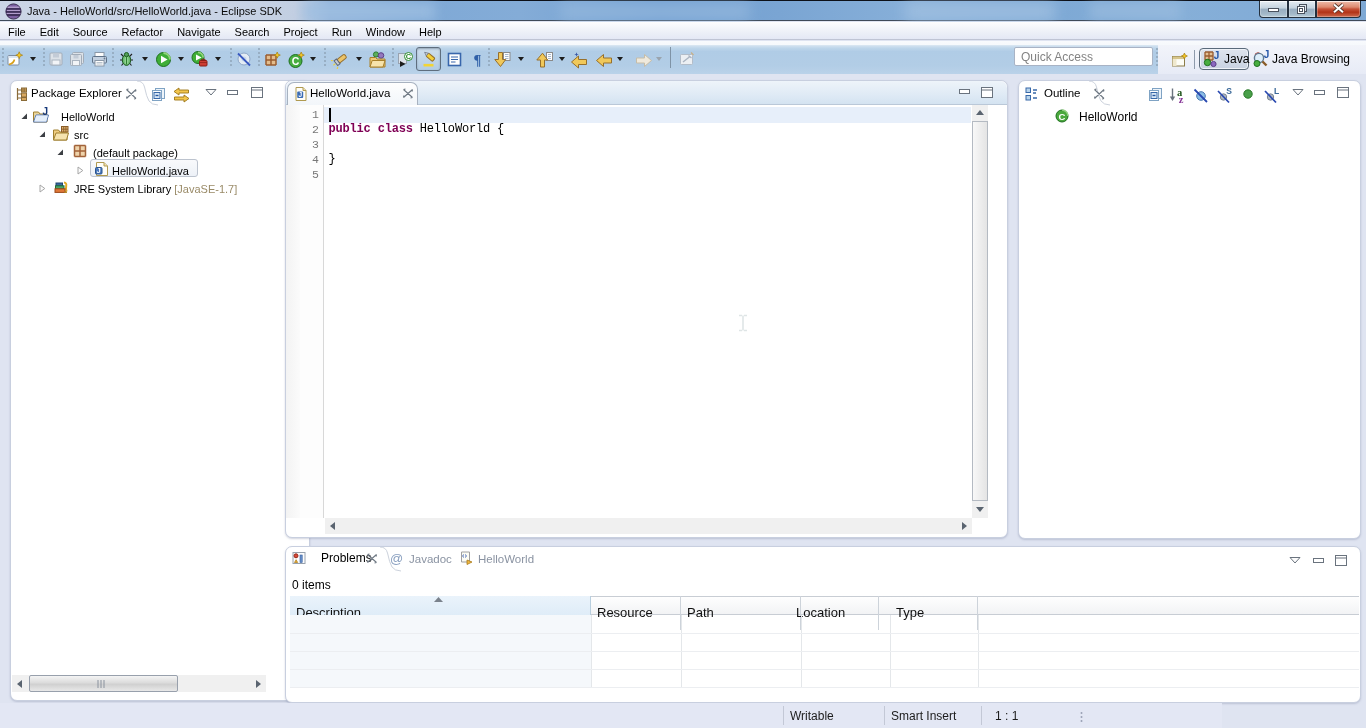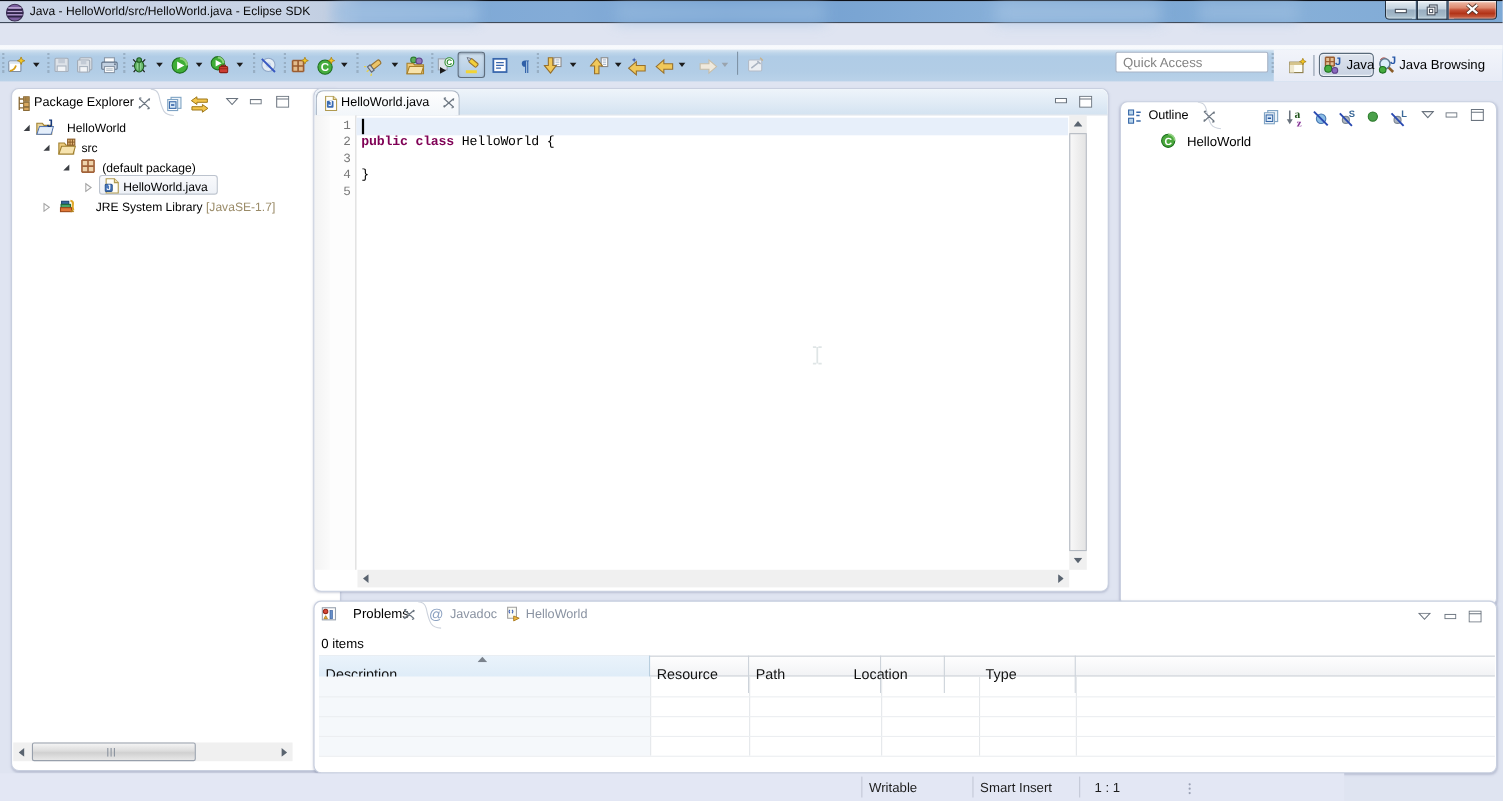--- a/index.html
+++ b/index.html
@@ -37,21 +37,21 @@
 .tdrop.dis{border-top-color:#9aa4ae}
 #qa{position:absolute;left:1014px;top:47px;width:139px;height:19px;background:#fff;border:1px solid #a8b3c5;border-radius:2px;font-size:12px;color:#838383;padding:2px 0 0 6px}
 
 #persp-java{position:absolute;left:1199px;top:48px;width:50px;height:22px;border:1px solid #5a6a7a;border-radius:4px;background:linear-gradient(#dee4ee,#c8d2e2);box-shadow:inset 0 0 0 1px #eef2f8}
 #persp-java span{position:absolute;left:24px;top:3px;font-size:12px;color:#000}
 #persp-browse-label{position:absolute;left:1272px;top:52px;font-size:12px;color:#000}
 
 .panel{position:absolute;background:#fff;border:1px solid #c8cfdf;border-radius:7px;box-shadow:0 1px 2px rgba(120,130,160,.35)}
 #pe{left:10px;top:80px;width:300px;height:621px}
 #editor{left:285px;top:80px;width:723px;height:458px}
-#outline{left:1018px;top:92px;width:343px;height:459px}
+#outline{left:1018px;top:80px;width:343px;height:459px}
 #problems{left:285px;top:546px;width:1076px;height:157px}
 
 .vtab-label{font-size:11.5px;color:#000}
 .vico{position:absolute}
 
 #ed-tabbar{position:absolute;left:0;top:0;width:721px;height:24px;border-radius:7px 7px 0 0;
  background:linear-gradient(#eef4fa,#dfeaf5 60%,#d4e3f1);border-bottom:1px solid #bac8d8}
 #ed-tab{position:absolute;left:1px;top:1px;width:131px;height:23px;background:linear-gradient(#fefefe,#f2f6fa);border:1px solid #a8b2c0;border-bottom:none;border-radius:7px 7px 0 0}
 .mono{font-family:"Liberation Mono",monospace}
 
@@ -86,20 +86,32 @@
           <rect x="10.5" y="3.5" width="7" height="7" fill="#dfe7ee" stroke="#4a525e" stroke-width="1"></rect>
           <rect x="8.5" y="5.5" width="7" height="7" fill="#fff" stroke="#4a525e" stroke-width="1"></rect>
           <rect x="10.5" y="7.5" width="3" height="3" fill="#fff" stroke="#4a525e" stroke-width="1"></rect>
         </svg></div>
  <div class="winbtn" id="btn-close"><svg width="43" height="16" viewBox="0 0 43 16">
           <path d="M17 3.4 l9 7.8 M26 3.4 l-9 7.8" stroke="#55352a" stroke-width="3.6" fill="none"></path>
           <path d="M17 3.4 l9 7.8 M26 3.4 l-9 7.8" stroke="#fdfdfd" stroke-width="2" fill="none"></path>
         </svg></div>
 </div>
 
+<div id="menubar">
+ <span>File</span>
+      <span>Edit</span>
+      <span>Source</span>
+      <span>Refactor</span>
+      <span>Navigate</span>
+      <span>Search</span>
+      <span>Project</span>
+      <span>Run</span>
+      <span>Window</span>
+      <span>Help</span>
+</div>
 
 <div id="toolbar">
  <div class="litezone"></div>
 </div>
 <div class="tsep" style="left:2px;top:48px"></div>
 <svg class="ticon" style="left:7px" width="17" height="17" viewBox="0 0 17 17">
  <rect x="1" y="4.5" width="11" height="9.5" rx="1" fill="#fff" stroke="#7d8ca1"></rect>
  <rect x="1.5" y="5" width="10" height="2" fill="#dce6f2"></rect>
  <path d="M2 13.5 Q6.5 12.5 7.5 8.5" fill="none" stroke="#d8a018" stroke-width="1.6"></path>
  <path d="M12.2 0.8 l1 2.4 2.4 1 -2.4 1 -1 2.4 -1 -2.4 -2.4 -1 2.4 -1 z" fill="#f5c823" stroke="#a57d14" stroke-width=".7"></path>
@@ -340,21 +352,21 @@
  <svg class="vico" style="left:28px;top:103px" width="7" height="9" viewBox="0 0 7 9">
         <path d="M1 1 v7 L5.8 4.5 z" fill="#fdfdfd" stroke="#a6a6a6"></path>
       </svg>
  <svg class="vico" style="left:42px;top:98px" width="17" height="17" viewBox="0 0 17 17">
   <path d="M11 3.5 q2.8 .3 2.2 3.2 q-.6 2.8 .4 5.8" fill="none" stroke="#e0a828" stroke-width="2"></path>
   <rect x="3" y="4" width="6.5" height="2.8" fill="#3868a0" stroke="#1e4470"></rect>
   <rect x="2.5" y="6.8" width="8.5" height="3" fill="#4aa468" stroke="#1e6c38"></rect>
   <rect x="2" y="9.8" width="10" height="3.6" fill="#e07838" stroke="#9c4818"></rect>
   <path d="M12 12.2 q1.8 .6 2 1.2 h-3" fill="#e0a828" stroke="#a87818" stroke-width=".8"></path>
  </svg>
- <div class="abs" style="left:76px;top:102px;font-size:11px">JRE System Library <span style="color:#9a8b68">[JavaSE-1.7]</span></div>
+ <div class="abs" style="left:63px;top:102px;font-size:11px">JRE System Library <span style="color:#9a8b68">[JavaSE-1.7]</span></div>
 
  <div class="abs" style="left:1px;top:594px;width:254px;height:17px;background:#f0f0f0">
   <svg class="abs" style="left:5px;top:5px" width="6" height="8" viewBox="0 0 6 8">
           <path d="M5 0 v8 L0 4 z" fill="#5a6470"></path>
         </svg>
   <svg class="abs" style="right:5px;top:5px" width="6" height="8" viewBox="0 0 6 8">
           <path d="M1 0 v8 L6 4 z" fill="#5a6470"></path>
         </svg>
   <div class="abs" style="left:17px;top:0px;width:149px;height:17px;border:1px solid #98a0ac;border-radius:2px;background:linear-gradient(#f4f4f4,#dcdcdc 45%,#d0d0d0 55%,#e8e8e8)"></div>
   <svg class="abs" style="left:85px;top:5px" width="9" height="8" viewBox="0 0 9 8">
@@ -509,21 +521,21 @@
       </svg>
  <div class="abs" style="left:6px;top:31px;font-size:12px;color:#000">0 items</div>
 
  <div class="abs" style="left:4px;top:49px;width:1069px;height:19px;background:linear-gradient(#fefefe,#f2f3f5);border-top:1px solid #c8cdd4;border-bottom:1px solid #c8cdd4"></div>
  <div class="hdrcell" style="left:4px;width:301px;background:linear-gradient(#eaf3fb,#d6e7f5);border-right:1px solid #b8cede">Description</div>
  <svg class="abs" style="left:148px;top:50px" width="9" height="5" viewBox="0 0 9 5">
         <path d="M4.5 0 L9 5 H0 z" fill="#7a828c"></path>
       </svg>
  <div class="hdrcell" style="left:305px;width:90px">Resource</div>
  <div class="hdrcell" style="left:395px;width:120px">Path</div>
- <div class="hdrcell" style="left:484px;width:89px">Location</div>
+ <div class="hdrcell" style="left:504px;width:89px">Location</div>
  <div class="hdrcell" style="left:604px;width:88px">Type</div>
 
  <div class="abs" style="left:4px;top:68px;width:301px;height:72px;background:#f5f8fb"></div>
  <div class="gridv" style="left:305px;top:68px;height:72px"></div>
  <div class="gridv" style="left:395px;top:68px;height:72px"></div>
  <div class="gridv" style="left:515px;top:68px;height:72px"></div>
  <div class="gridv" style="left:604px;top:68px;height:72px"></div>
  <div class="gridv" style="left:692px;top:68px;height:72px"></div>
  <div class="gridh" style="left:4px;top:86px;width:1069px"></div>
  <div class="gridh" style="left:4px;top:104px;width:1069px"></div>

